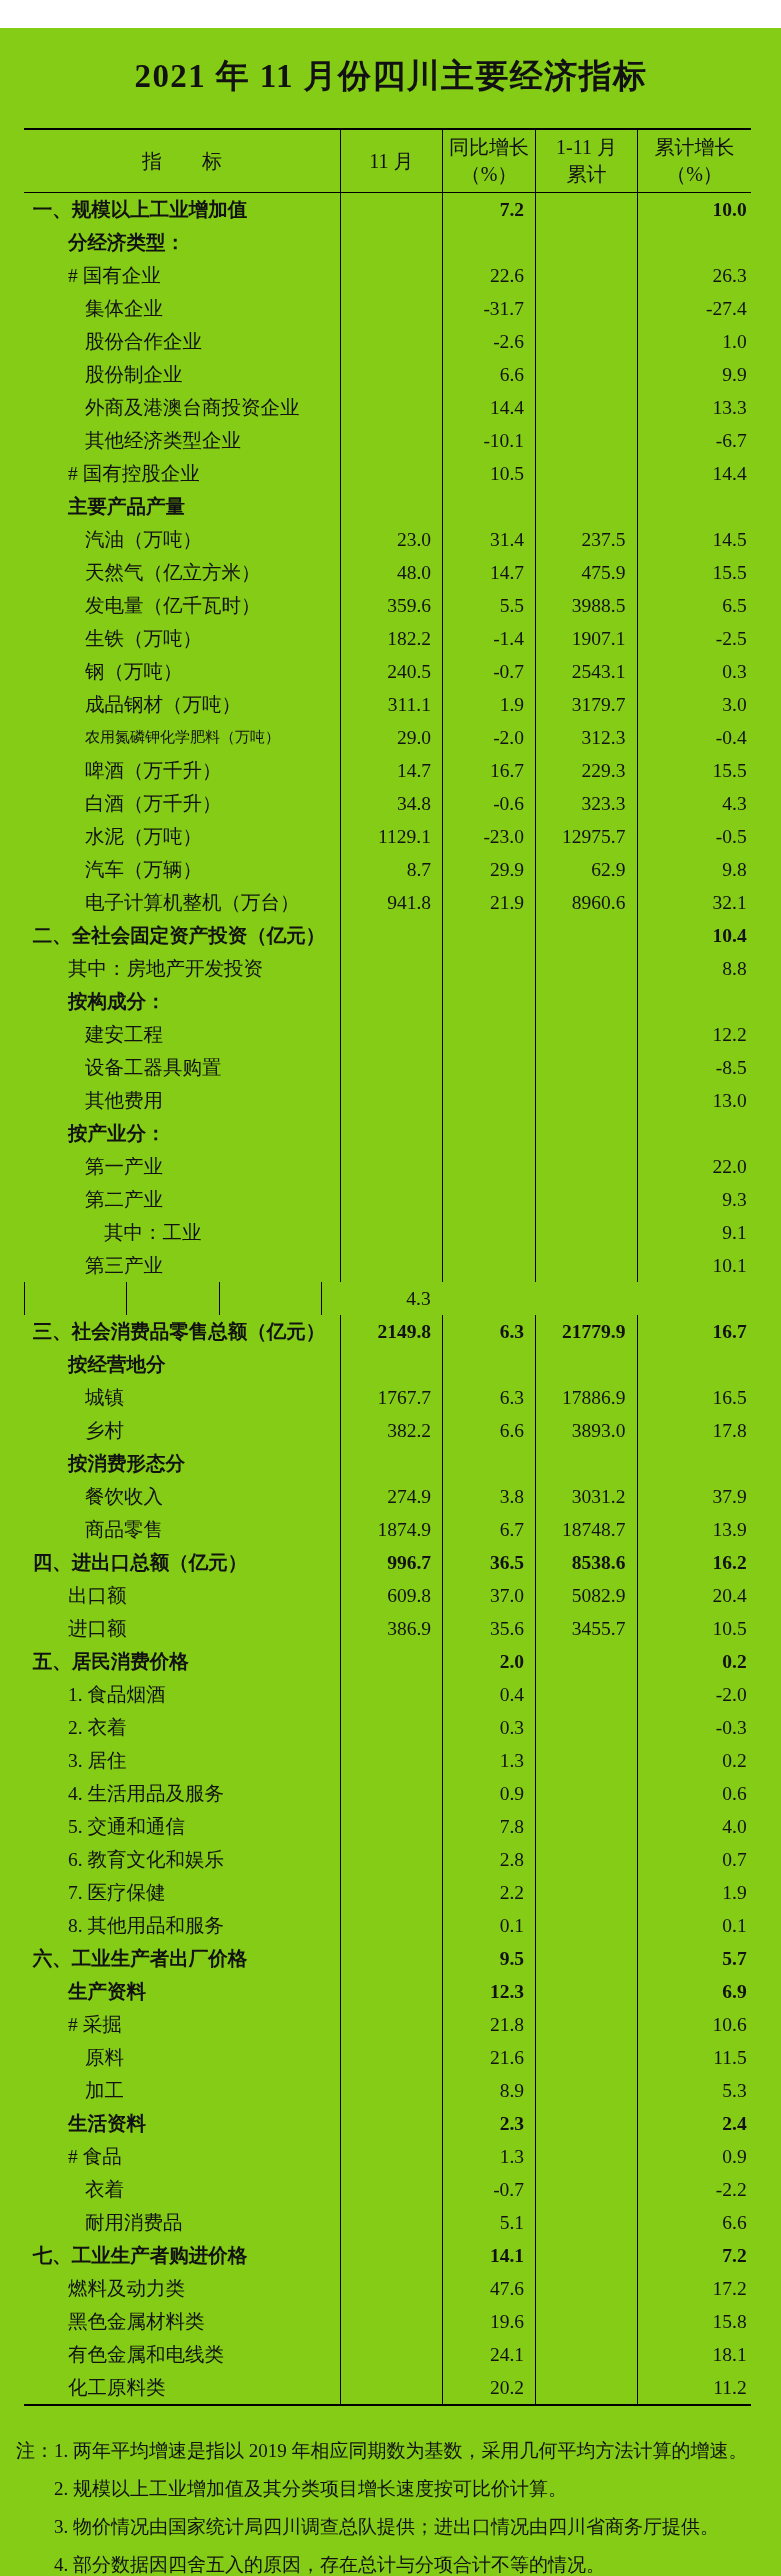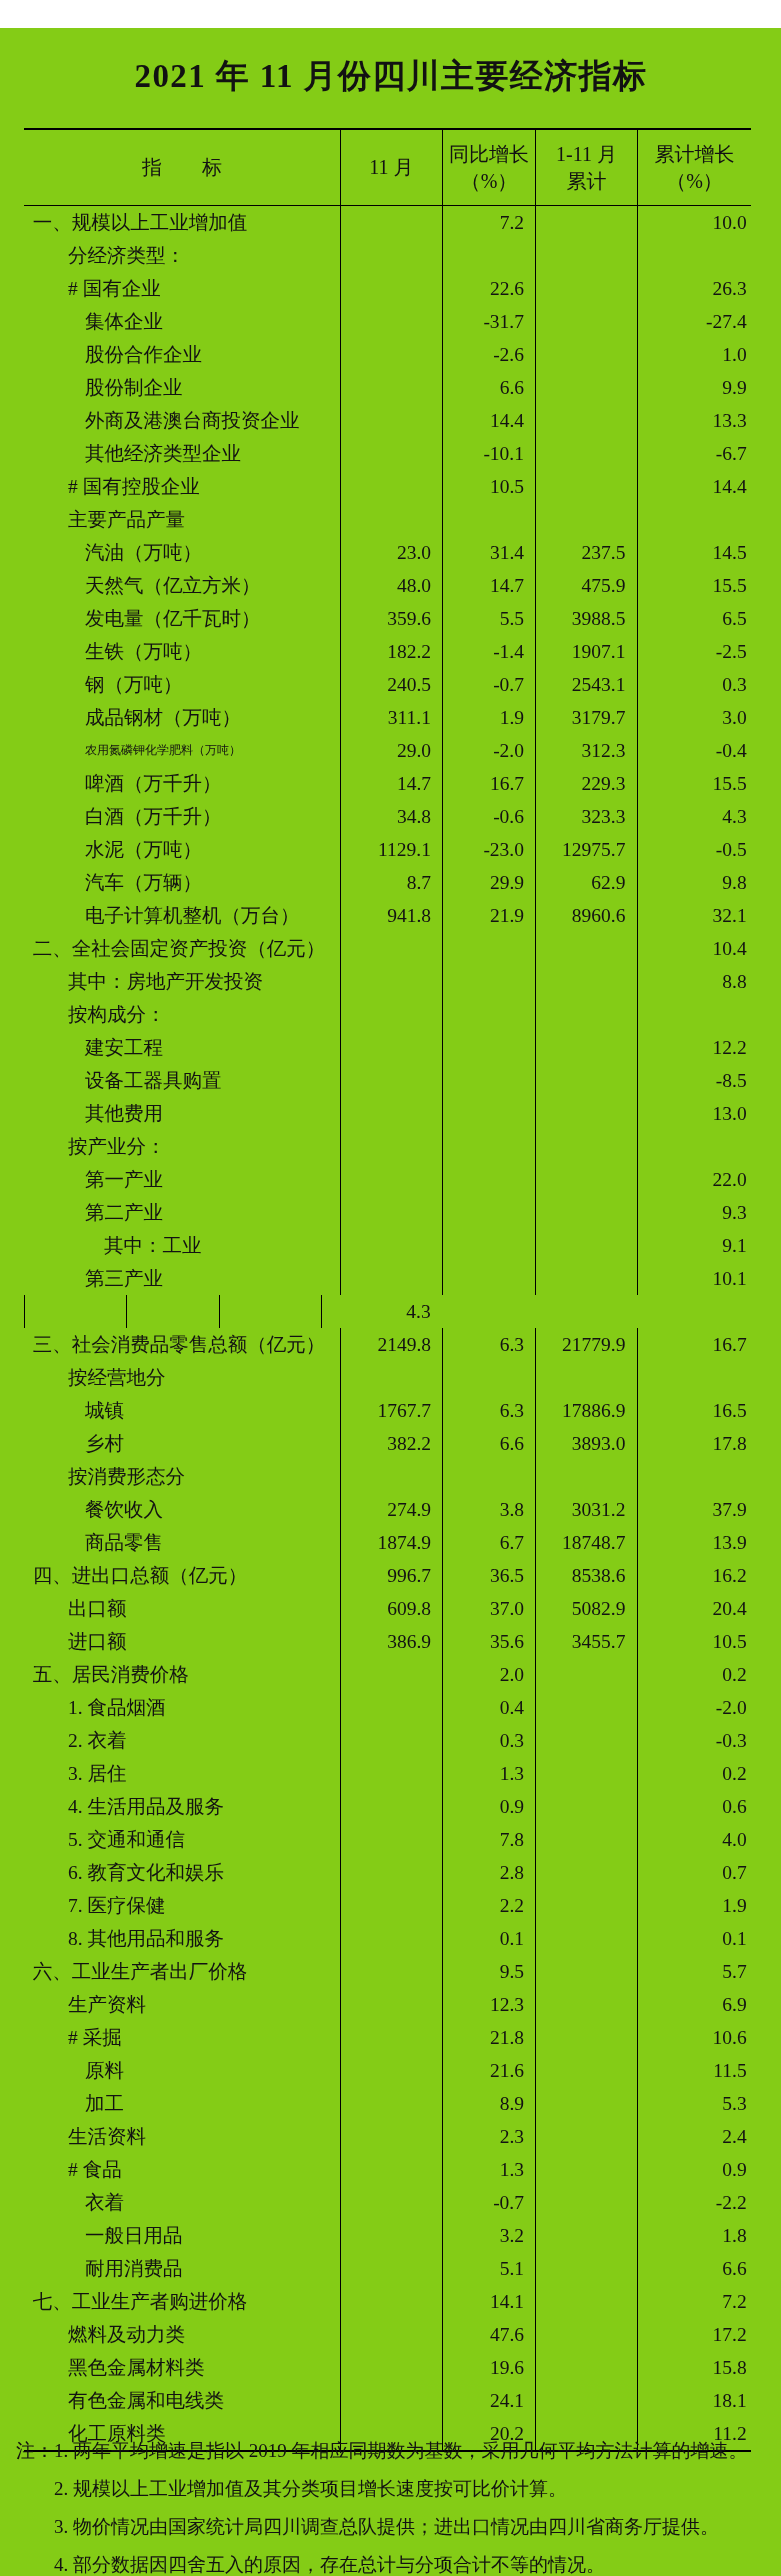--- a/index.html
+++ b/index.html
@@ -15,21 +15,21 @@
 
   .title {
     position: absolute; top: 26px; left: 0; width: 100%;
     text-align: center; font-size: 33px; font-weight: 700; letter-spacing: 1.4px;
   }
 
   .table {
     position: absolute; left: 24px; top: 100px; width: 727px;
     border-top: 2.2px solid #000; border-bottom: 2.2px solid #000;
   }
-  .thead { display: flex; height: 76px; border-bottom: 1.4px solid #000; }
+  .thead { display: flex; height: 63px; border-bottom: 1.4px solid #000; }
   .hcell {
     display: flex; flex-direction: column; justify-content: center; align-items: center;
     font-size: 20px; line-height: 27px;
   }
   .col0 { width: 316px; }
   .col1 { width: 102px; }
   .col2 { width: 93px; }
   .col3 { width: 102px; }
   .col4 { width: 114px; }
   .vline { border-left: 1.4px solid #000; }
@@ -39,22 +39,22 @@
   .cell { display: flex; align-items: center; font-size: 19.5px; white-space: nowrap; overflow: visible; }
   .num  { justify-content: flex-end; }
   .num.col1 { padding-right: 11px; }
   .num.col2 { padding-right: 11px; }
   .num.col3 { padding-right: 11.6px; }
   .num.col4 { padding-right: 4.3px; }
   .ind0 { padding-left: 8.7px; }
   .ind1 { padding-left: 44px; }
   .ind2 { padding-left: 61px; }
   .ind3 { padding-left: 80px; }
-  .bold { font-weight: 400; }
-  .tight { font-size: 12px; }
+  .bold { font-weight: 700; }
+  .tight { font-size: 15px; }
 
   .notes { position: absolute; left: 16px; top: 2404px; width: 734px; font-size: 19px; }
   .note { line-height: 38px; white-space: nowrap; }
   .note.cont { padding-left: 38px; }
 </style>
 </head>
 <body>
 
 <div class="page">
 
@@ -504,27 +504,20 @@
           <div class="cell num col4 vline">0.9</div>
         </div>
         <div class="trow">
           <div class="cell label col0 ind2">衣着</div>
           <div class="cell num col1 vline"></div>
           <div class="cell num col2 vline">-0.7</div>
           <div class="cell num col3 vline"></div>
           <div class="cell num col4 vline">-2.2</div>
         </div>
         <div class="trow">
-          <div class="cell label col0 ind2">一般日用品</div>
-          <div class="cell num col1 vline"></div>
-          <div class="cell num col2 vline">3.2</div>
-          <div class="cell num col3 vline"></div>
-          <div class="cell num col4 vline">1.8</div>
-        </div>
-        <div class="trow">
           <div class="cell label col0 ind2">耐用消费品</div>
           <div class="cell num col1 vline"></div>
           <div class="cell num col2 vline">5.1</div>
           <div class="cell num col3 vline"></div>
           <div class="cell num col4 vline">6.6</div>
         </div>
         <div class="trow bold">
           <div class="cell label col0 ind0">七、工业生产者购进价格</div>
           <div class="cell num col1 vline"></div>
           <div class="cell num col2 vline">14.1</div>

